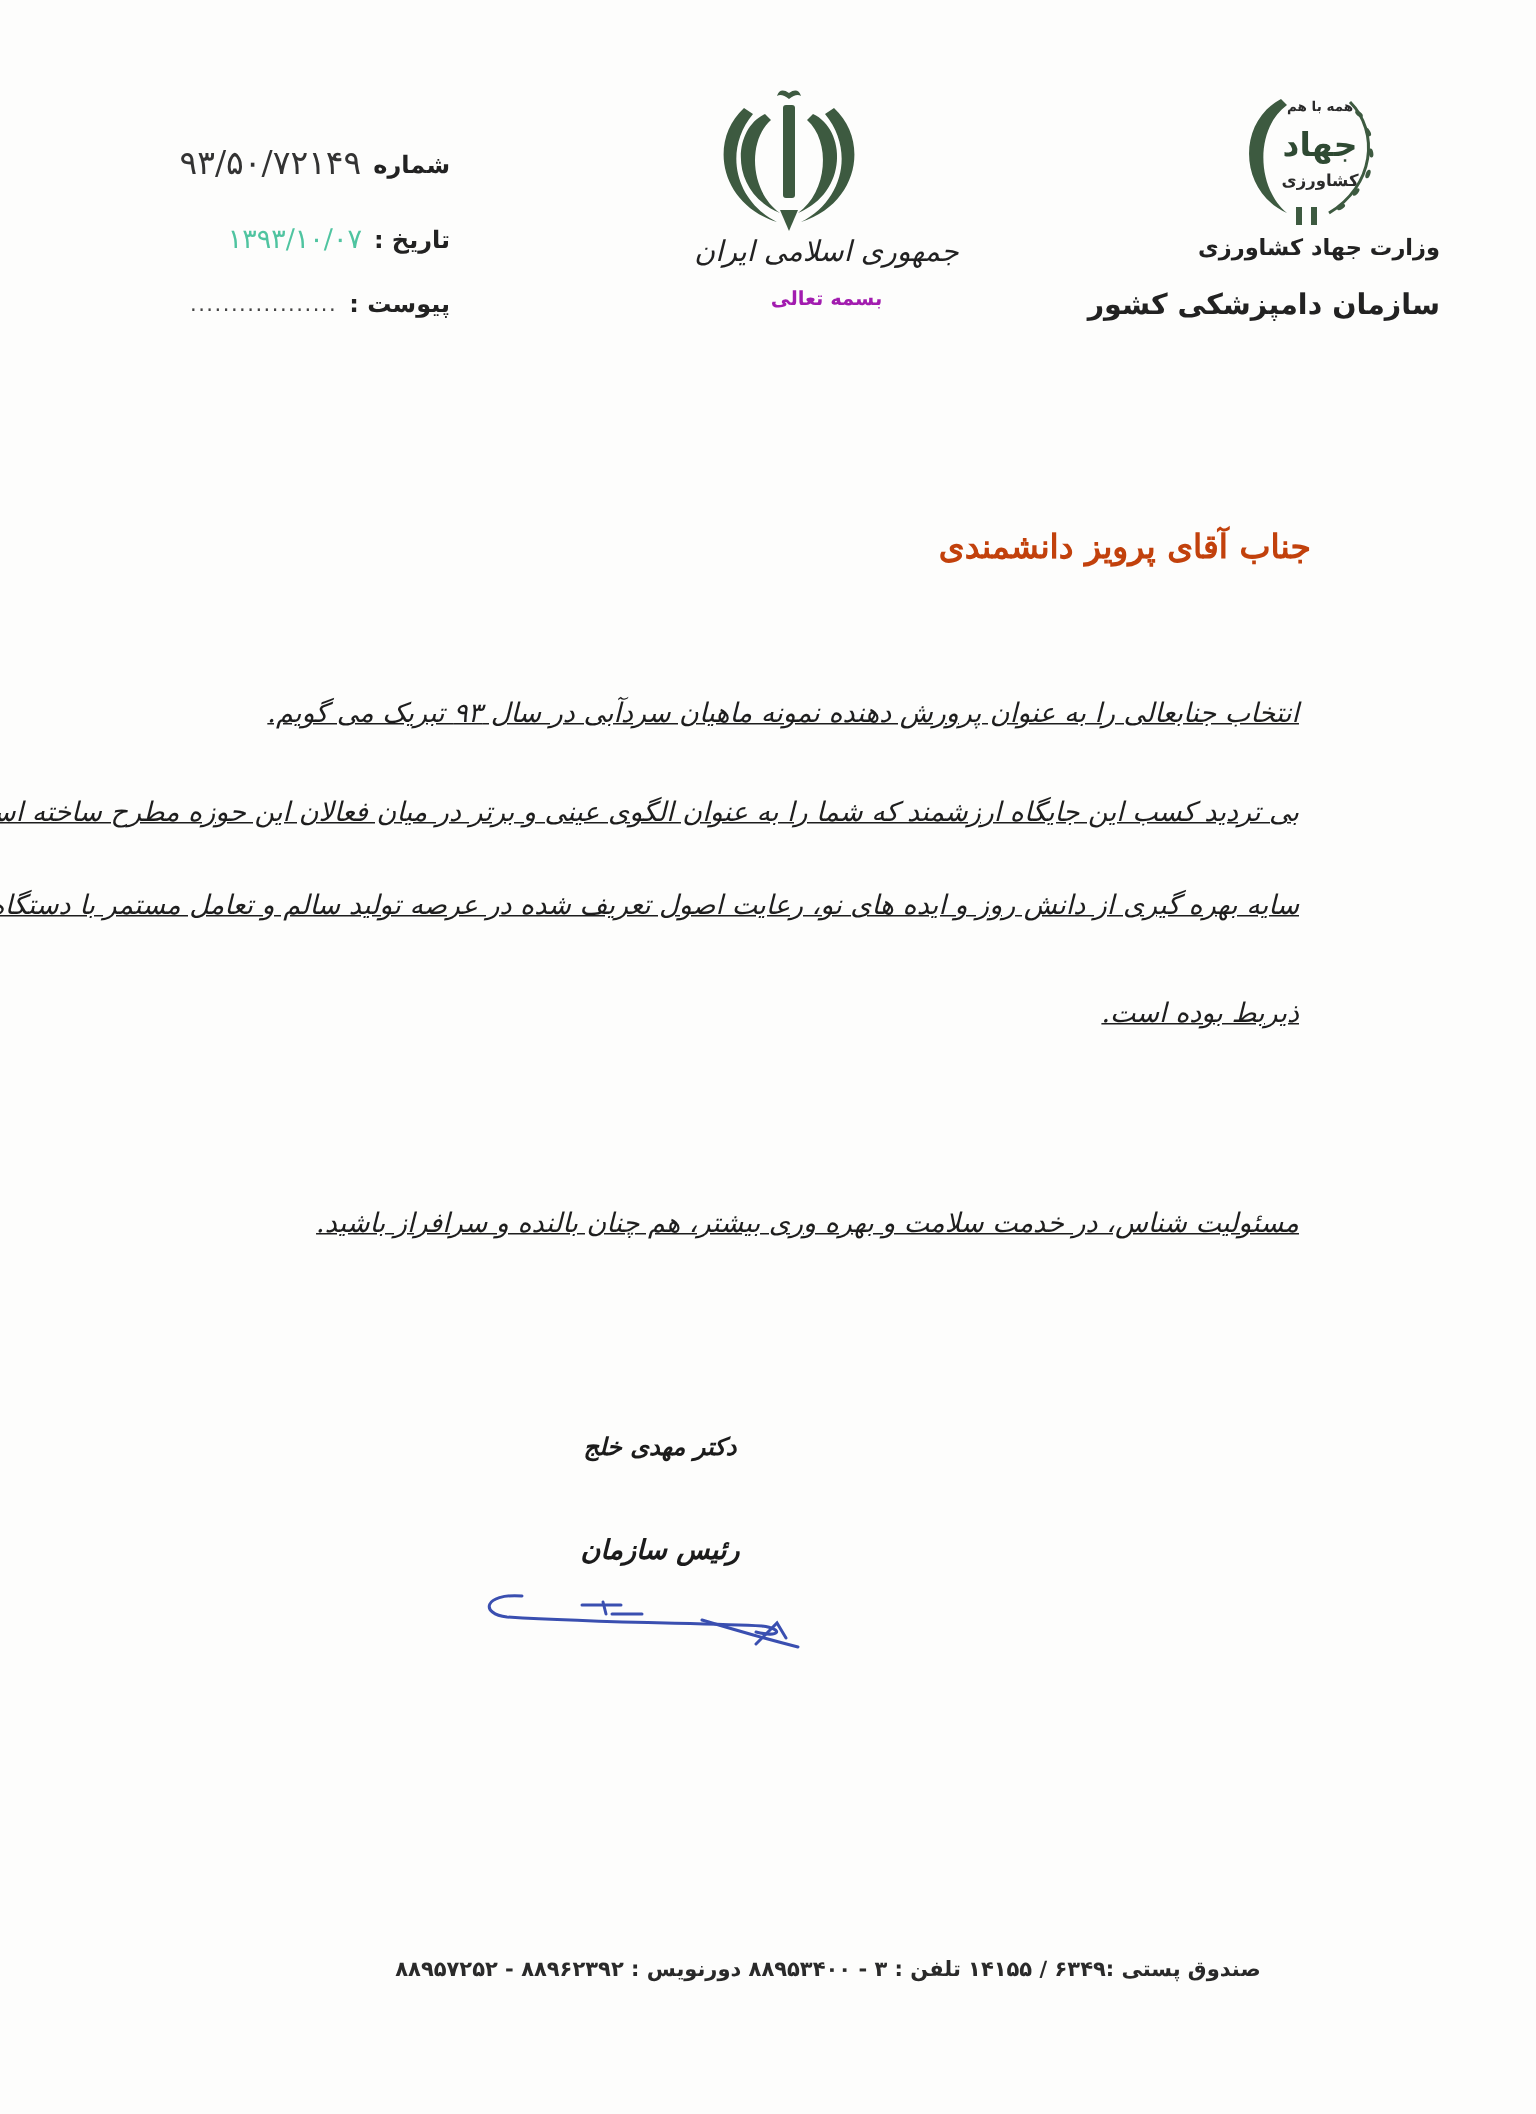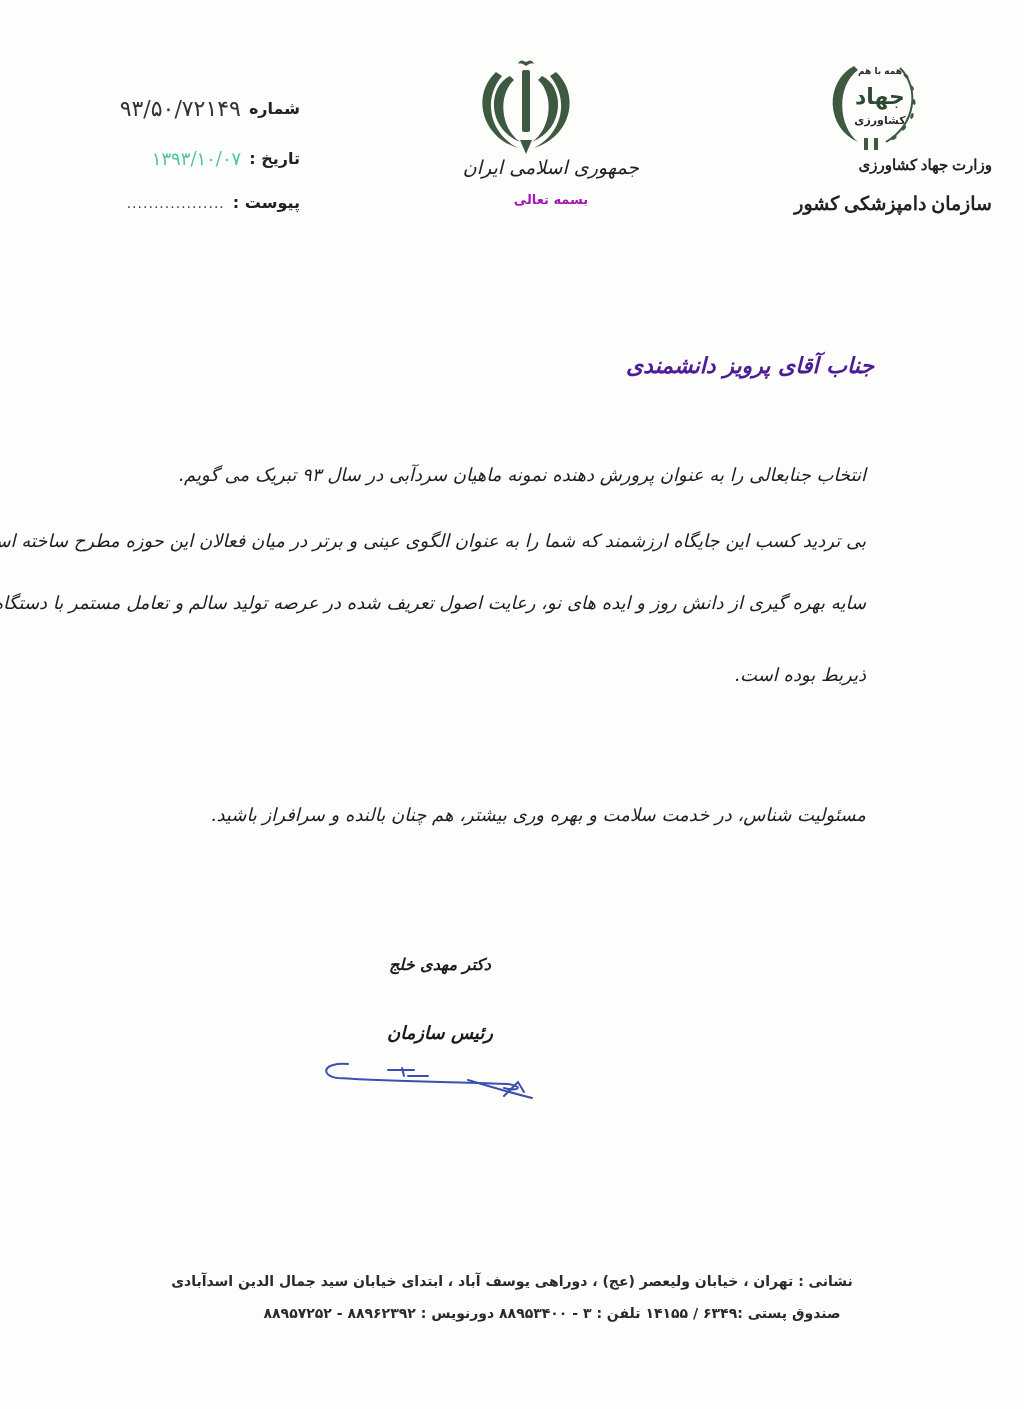--- a/index.html
+++ b/index.html
@@ -15,25 +15,25 @@
   .meta-dots { font-size:14px; letter-spacing:1px; color:#444; }
 
   
   .emblem { position:absolute; left:478px; top:58px; width:96px; height:100px; }
   .emblem-cap { position:absolute; left:456px; width:190px; text-align:center; direction:rtl; }
   .emblem-cap.big { top:156px; font-family:"DejaVu Serif", serif; font-style:italic; font-size:19px; color:#222; }
   .emblem-cap.small { top:192px; font-weight:bold; font-size:13px; color:#a21caf; }
 
   
   .logo { position:absolute; left:818px; top:52px; width:110px; height:100px; }
-  .ministry { position:absolute; right:32px; text-align:left; direction:rtl; font-weight:bold; color:#222; white-space:nowrap;font-family:Liberation Serif, serif; }
+  .ministry { position:absolute; right:64px; text-align:left; direction:rtl; font-weight:bold; color:#222; white-space:nowrap; }
 
   
-  .salute { position:absolute; right:150px; top:352px; direction:rtl; font-family:"DejaVu Serif", serif; font-style:italic; font-weight:bold; font-size:22px; color:#4c1d95; }
-  .line { position:absolute; right:158px; direction:rtl; white-space:nowrap; font-family:"DejaVu Serif", serif; font-style:italic; font-size:18px; color:#1e1e1e; }
+  .salute { position:absolute; right:150px; top:352px; direction:rtl; font-family:"DejaVu Serif", serif; font-weight:bold; font-size:22px; color:#c2410c; }
+  .line { position:absolute; right:158px; direction:rtl; white-space:nowrap; font-family:"DejaVu Serif", serif; font-style:italic; font-size:18px; color:#1e1e1e;text-decoration:underline; }
   .sig-name { position:absolute; left:330px; top:955px; width:220px; text-align:center; direction:rtl; font-family:"DejaVu Serif", serif; font-style:italic; font-weight:bold; font-size:16px; }
   .sig-title { position:absolute; left:330px; top:1022px; width:220px; text-align:center; direction:rtl; font-family:"DejaVu Serif", serif; font-style:italic; font-weight:bold; font-size:18px; }
   .signature { position:absolute; left:318px; top:1058px; width:222px; height:50px; }
 
   
   .foot { position:absolute; left:0; width:1024px; text-align:center; direction:rtl; color:#2a2a2a; white-space:nowrap; }
   .foot.addr { top:1273px; font-size:14px; font-weight:bold; }
   .foot.post { top:1305px; font-size:14px; font-weight:bold;padding-left:40px; }
   .foot.web { top:1334px; font-size:21px; letter-spacing:1px; direction:ltr; color:#333; }
 </style>
@@ -103,15 +103,14 @@
   <div class="sig-title">رئیس سازمان</div>
   <svg class="signature" viewBox="0 0 222 50">
     <g fill="none" stroke="#3a4fb0" stroke-width="2" stroke-linecap="round">
       <path d="M30 6 C4 4 2 18 20 20 C80 24 150 24 190 26 C205 28 202 34 186 30"></path>
       <path d="M70 12 L96 12 M84 10 L86 18 M90 18 L110 18"></path>
       <path d="M150 22 C170 28 190 34 214 40"></path>
       <path d="M186 38 L200 24 L206 34"></path>
     </g>
   </svg>
 
-  <div class="foot addr">نشانی : تهران ، خیابان ولیعصر (عج) ، دوراهی یوسف آباد ، ابتدای خیابان سید جمال الدین اسدآبادی</div>
   <div class="foot post">صندوق پستی :۶۳۴۹ / ۱۴۱۵۵ تلفن : ۳ - ۸۸۹۵۳۴۰۰ دورنویس : ۸۸۹۶۲۳۹۲ - ۸۸۹۵۷۲۵۲</div>
 </div>
 
 </body></html>

